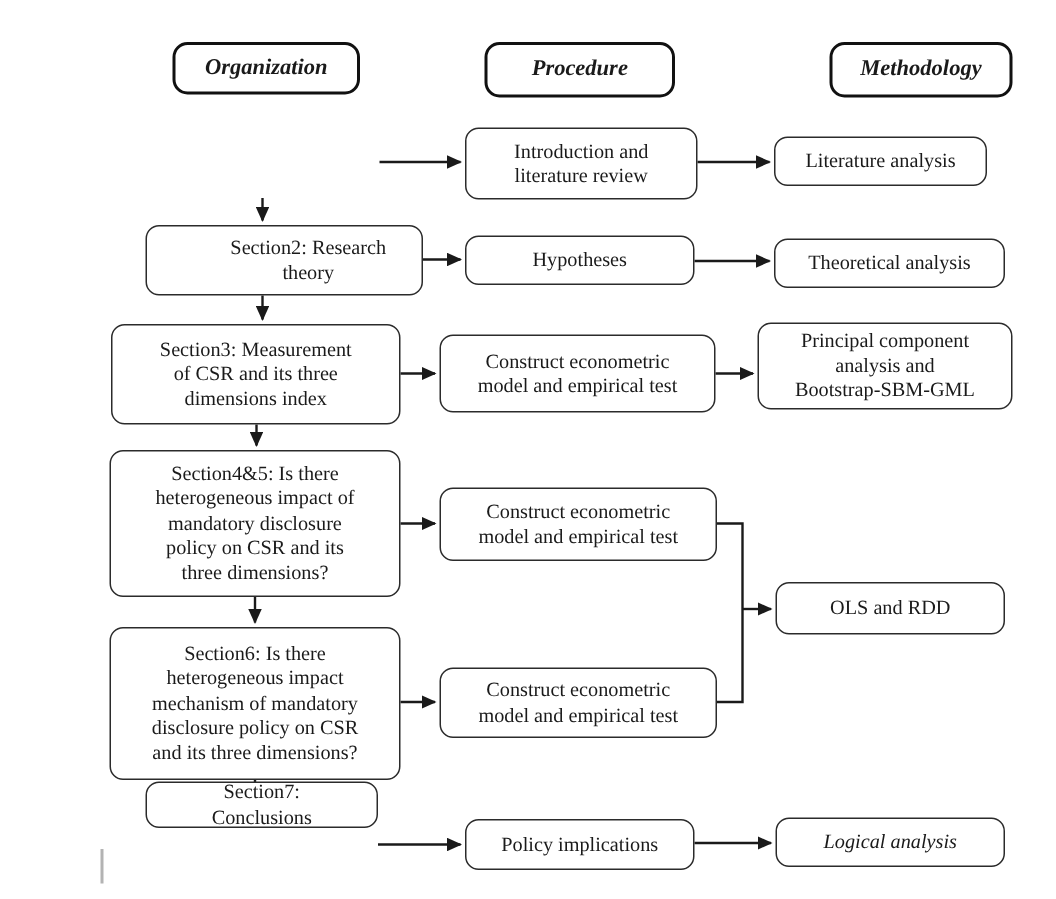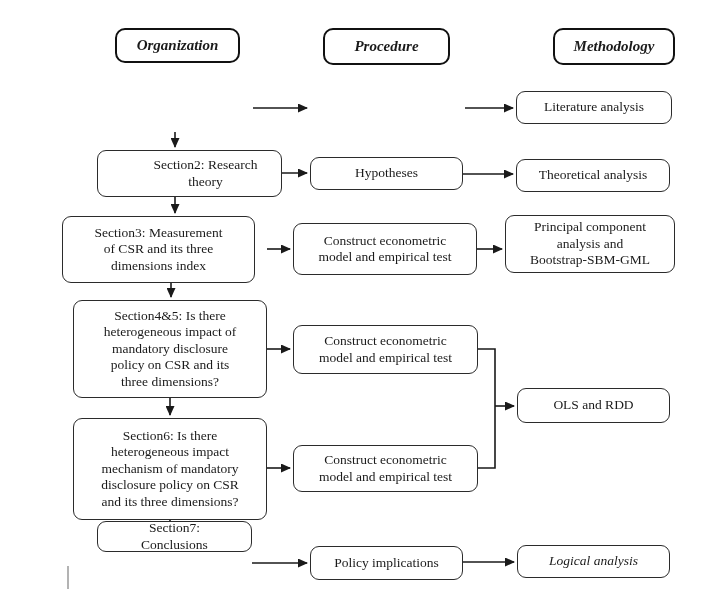--- a/index.html
+++ b/index.html
@@ -76,46 +76,48 @@
       <line x1="495" y1="406" x2="514" y2="406" marker-end="url(#ah)"></line>
     </g>
   </svg>
 
   <div class="hdr" style="left:115px;top:28px;width:125px;height:35px;">Organization</div>
   <div class="hdr" style="left:323px;top:28px;width:127px;height:37px;">Procedure</div>
   <div class="hdr" style="left:533px;top:28px;width:122px;height:37px;margin-left:20px;">Methodology</div>
 
   <div class="node" style="left:97px;top:150px;width:185px;height:47px;padding-left:36px;">Section2: Research
 theory</div>
-  <div class="node" style="left:62px;top:216px;width:193px;height:67px;">Section3: Measurement
+  <div class="node" style="left:74px;top:216px;width:193px;height:67px;">Section3: Measurement
 of CSR and its three
 dimensions index</div>
   <div class="node" style="left:73px;top:300px;width:194px;height:98px;">Section4&amp;5: Is there
 heterogeneous impact of
 mandatory disclosure
 policy on CSR and its
 three dimensions?</div>
   <div class="node" style="left:73px;top:418px;width:194px;height:102px;">Section6: Is there
 heterogeneous impact
 mechanism of mandatory
 disclosure policy on CSR
 and its three dimensions?</div>
   <div class="node" style="left:97px;top:521px;width:155px;height:31px;">Section7:
 Conclusions</div>
 
+  <div class="node" style="left:310px;top:85px;width:155px;height:48px;">Introduction and
+literature review</div>
   <div class="node" style="left:310px;top:157px;width:153px;height:33px;">Hypotheses</div>
   <div class="node" style="left:293px;top:223px;width:184px;height:52px;">Construct econometric
 model and empirical test</div>
   <div class="node" style="left:293px;top:325px;width:185px;height:49px;">Construct econometric
 model and empirical test</div>
   <div class="node" style="left:293px;top:445px;width:185px;height:47px;">Construct econometric
 model and empirical test</div>
   <div class="node" style="left:310px;top:546px;width:153px;height:34px;">Policy implications</div>
 
-  <div class="node" style="left:516px;top:91px;width:156px;height:33px;">Literature analysis</div>
+  <div class="node" style="left:516px;top:91px;width:142px;height:33px;">Literature analysis</div>
   <div class="node" style="left:516px;top:159px;width:154px;height:33px;">Theoretical analysis</div>
   <div class="node" style="left:505px;top:215px;width:170px;height:58px;">Principal component
 analysis and
 Bootstrap-SBM-GML</div>
   <div class="node" style="left:517px;top:388px;width:153px;height:35px;">OLS and RDD</div>
   <div class="node" style="left:517px;top:545px;width:153px;height:33px;font-style:italic;">Logical analysis</div>
 
   <div class="stray" style="left:67px;top:566px;height:23px;"></div>
 
 </div>

